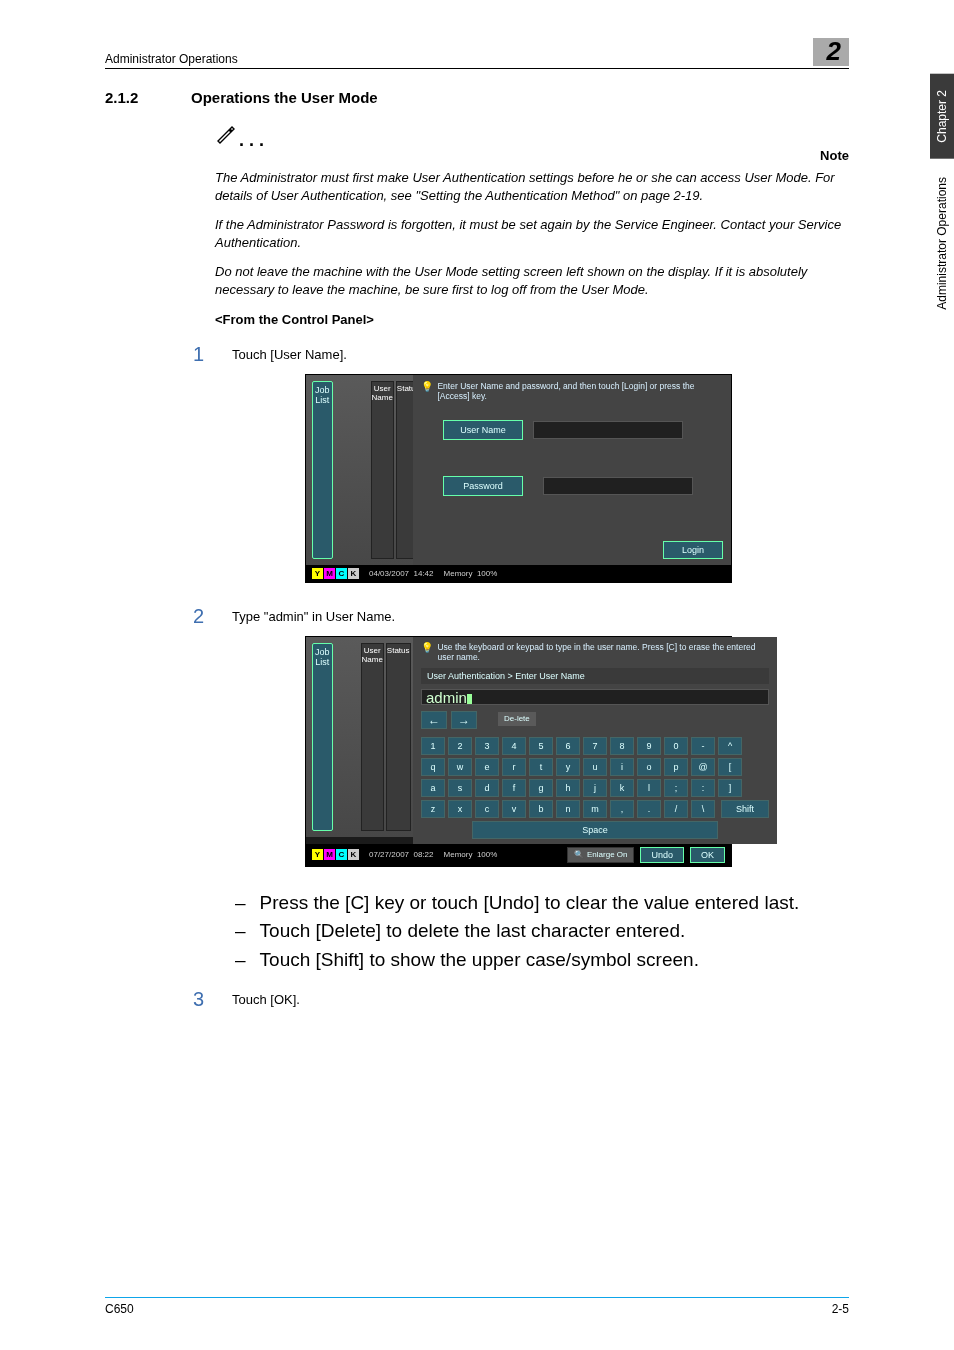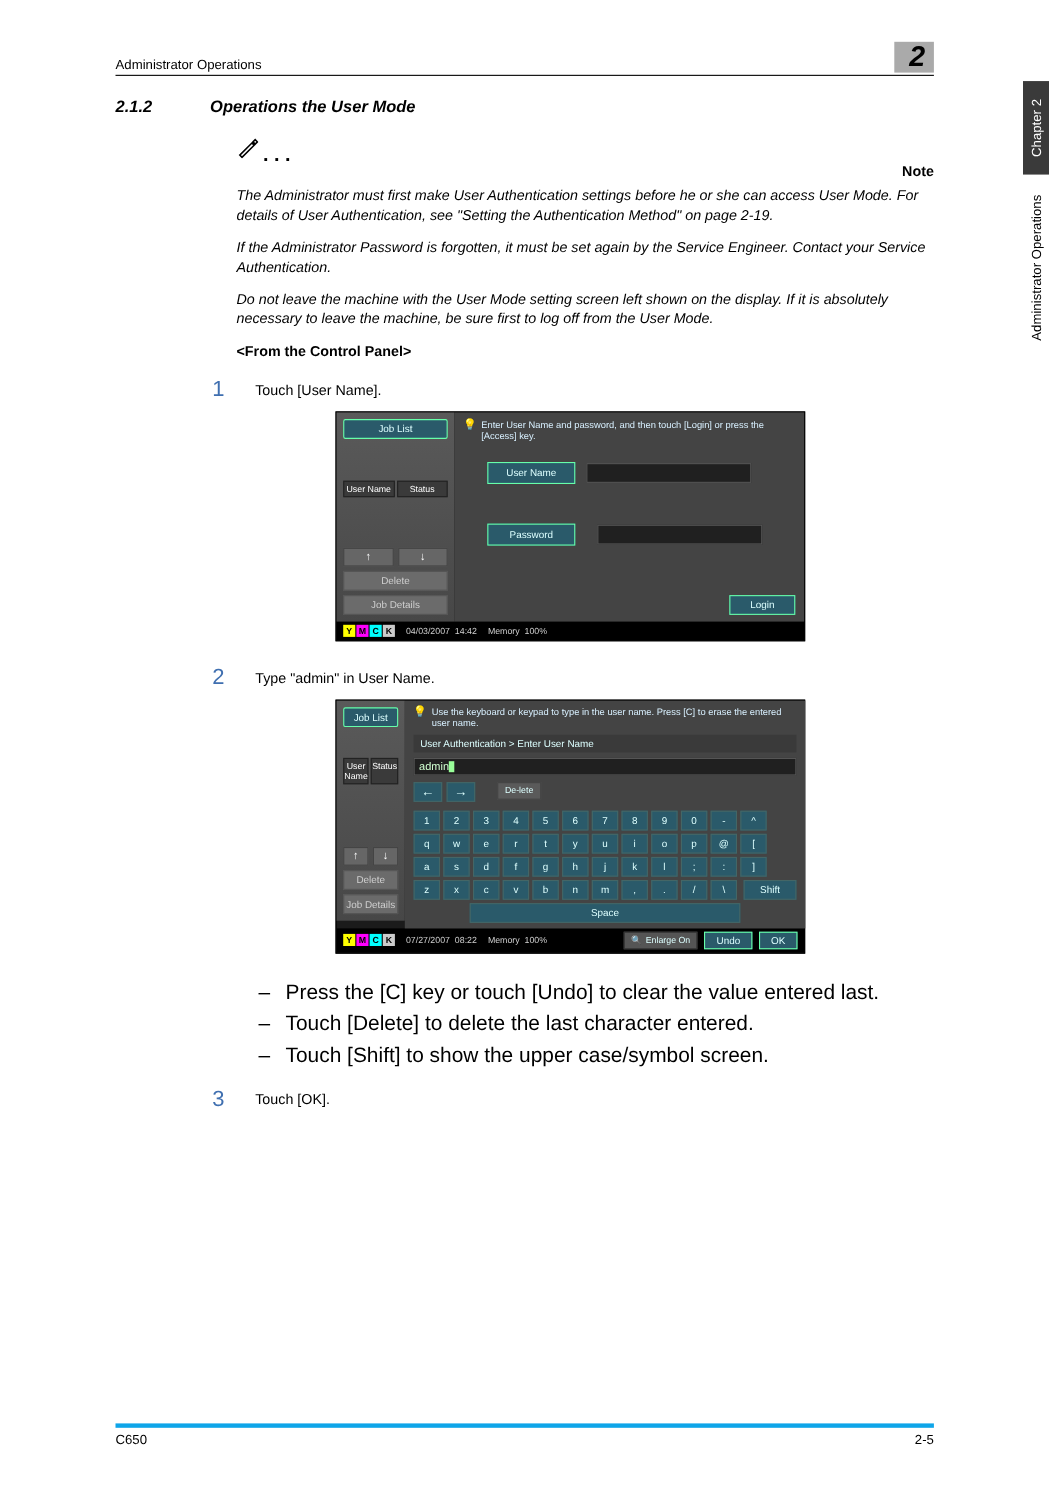--- a/index.html
+++ b/index.html
@@ -33,21 +33,20 @@
     font-weight:bold;
     font-style:italic;
     font-size:26px;
     padding:0 8px 2px 14px;
     line-height:1;
   }
   .section-row{
     display:flex;
     gap:38px;
     margin-bottom:18px;
-    font-style:italic;
   }
   .section-num{
     font-weight:bold;
     font-size:15px;
     min-width:48px;
   }
   .section-title{
     font-weight:bold;
     font-size:15px;
   }
@@ -103,21 +102,21 @@
   }
   .ss-top{
     display:flex;
     align-items:flex-start;
   }
   .ss-sidebar{
     width:107px;
     background:linear-gradient(#5a5a5a,#474747);
     min-height:190px;
     display:flex;
-    flex-direction:column;
+    flex-direction:row;
     padding:6px 6px;
     box-sizing:border-box;
     gap:4px;
   }
   .ss-sidebar.short{min-height:200px;}
   .ss-btn{
     background:#2a5a6a;
     border:1px solid #6fa;
     color:#dff;
     text-align:center;
@@ -155,21 +154,21 @@
   .ss-bar{
     background:#3a3a3a;color:#dff;font-size:9px;padding:3px 6px;margin:5px 0;
   }
   .ss-input-row{
     display:flex;align-items:center;gap:10px;margin:18px 0 0 22px;
   }
   .ss-input-label{
     background:#2a5a6a;border:1px solid #6fa;color:#dff;padding:4px 8px;font-size:9px;min-width:62px;text-align:center;
   }
   .ss-input-box{
-    background:#202020;border:1px solid #555;height:16px;flex:0 0 140px;color:#d0ffd0;padding:0 4px;font-size:10px;line-height:16px;
+    background:#202020;border:1px solid #555;height:16px;flex:0 0 140px;color:#d0ffd0;padding:0 4px;font-size:15px;line-height:16px;
   }
   .ss-login{
     align-self:flex-end;margin-top:auto;
     background:#2a5a6a;border:1px solid #6fa;color:#dff;padding:3px 18px;font-size:9px;
   }
   .ss-footer{
     display:flex;align-items:center;background:#000;padding:3px 6px;font-size:8px;color:#cfcfcf;gap:10px;
   }
   .ymck{display:flex;gap:1px;}
   .ymck span{display:inline-block;width:11px;height:11px;background:#111;color:#000;font-weight:bold;font-size:8px;text-align:center;line-height:11px;}
@@ -201,21 +200,21 @@
   .tab-dark{
     background:#3a3a3a;color:#fff;writing-mode:vertical-rl;transform:rotate(180deg);
     padding:16px 5px;font-size:12px;
   }
   .tab-light{
     writing-mode:vertical-rl;transform:rotate(180deg);
     padding:18px 5px 18px 5px;font-size:12px;color:#000;
   }
   .footer{
     position:absolute;left:105px;right:105px;bottom:34px;
-    border-top:4px solid #0ea5e9;
+    border-top:1px solid #0ea5e9;
     display:flex;justify-content:space-between;
     font-size:12px;padding-top:4px;
   }
 </style>
 </head>
 <body>
 
 <div class="page">
 
   <div class="header">

